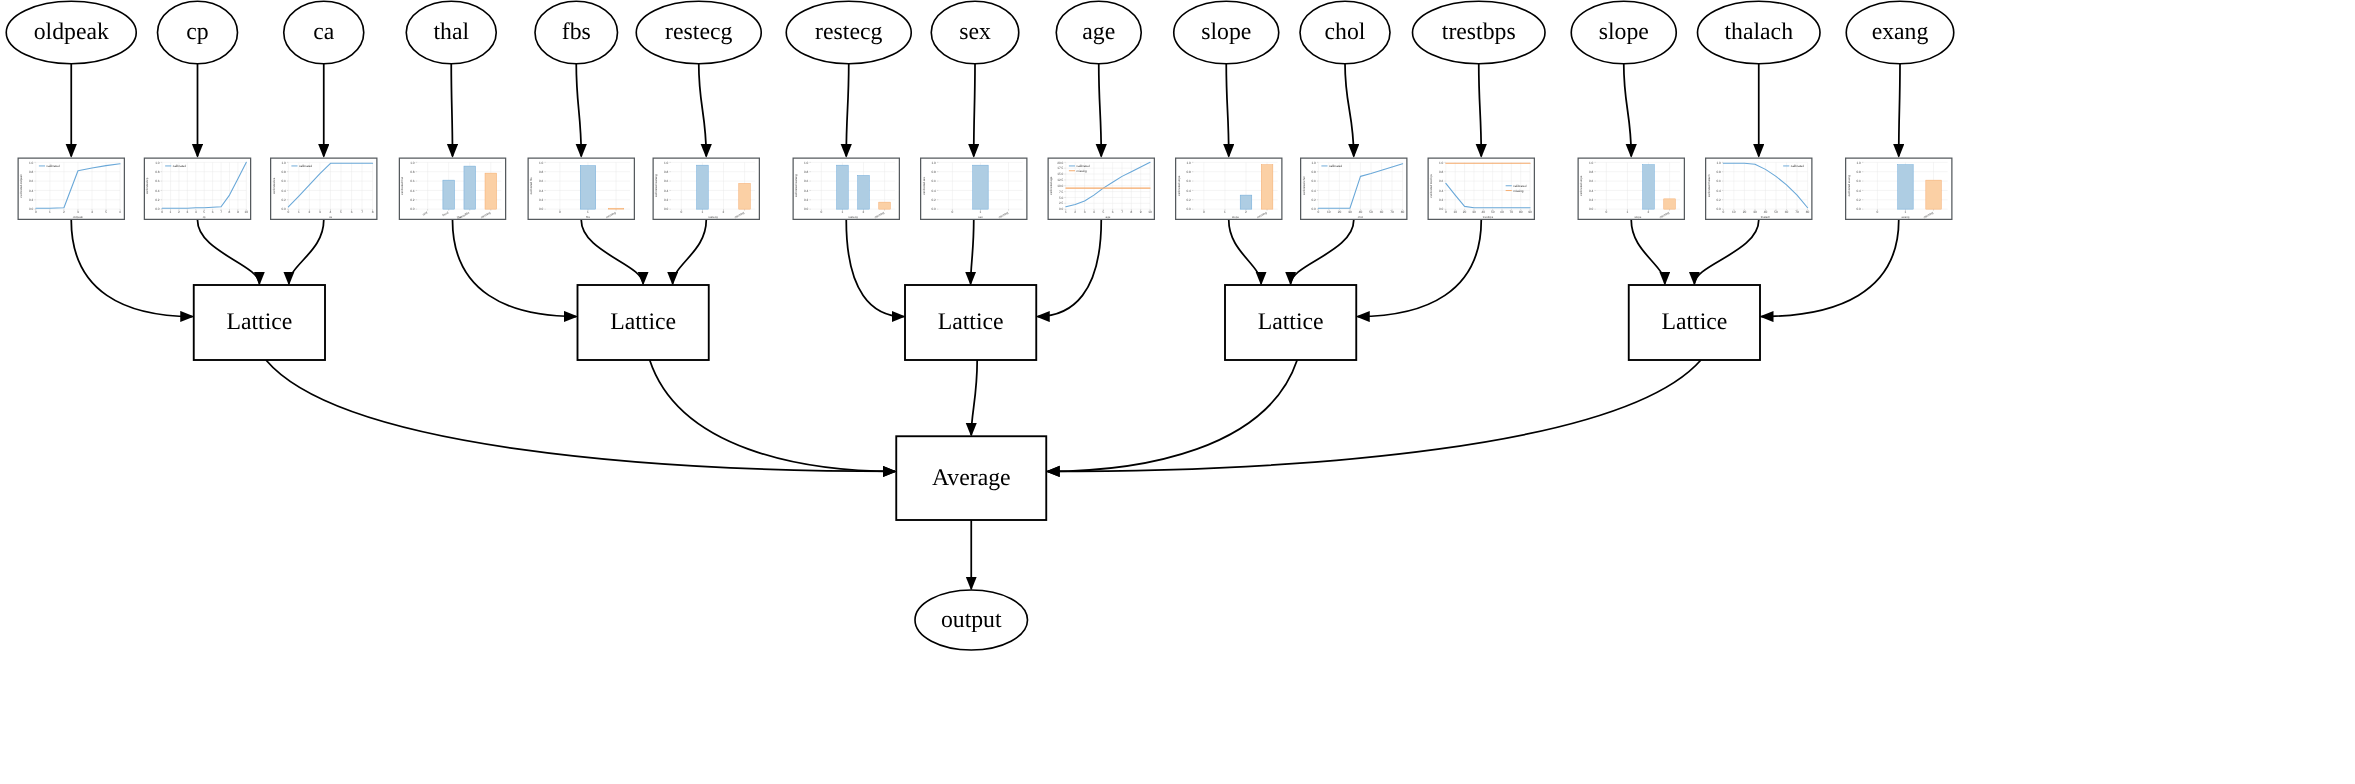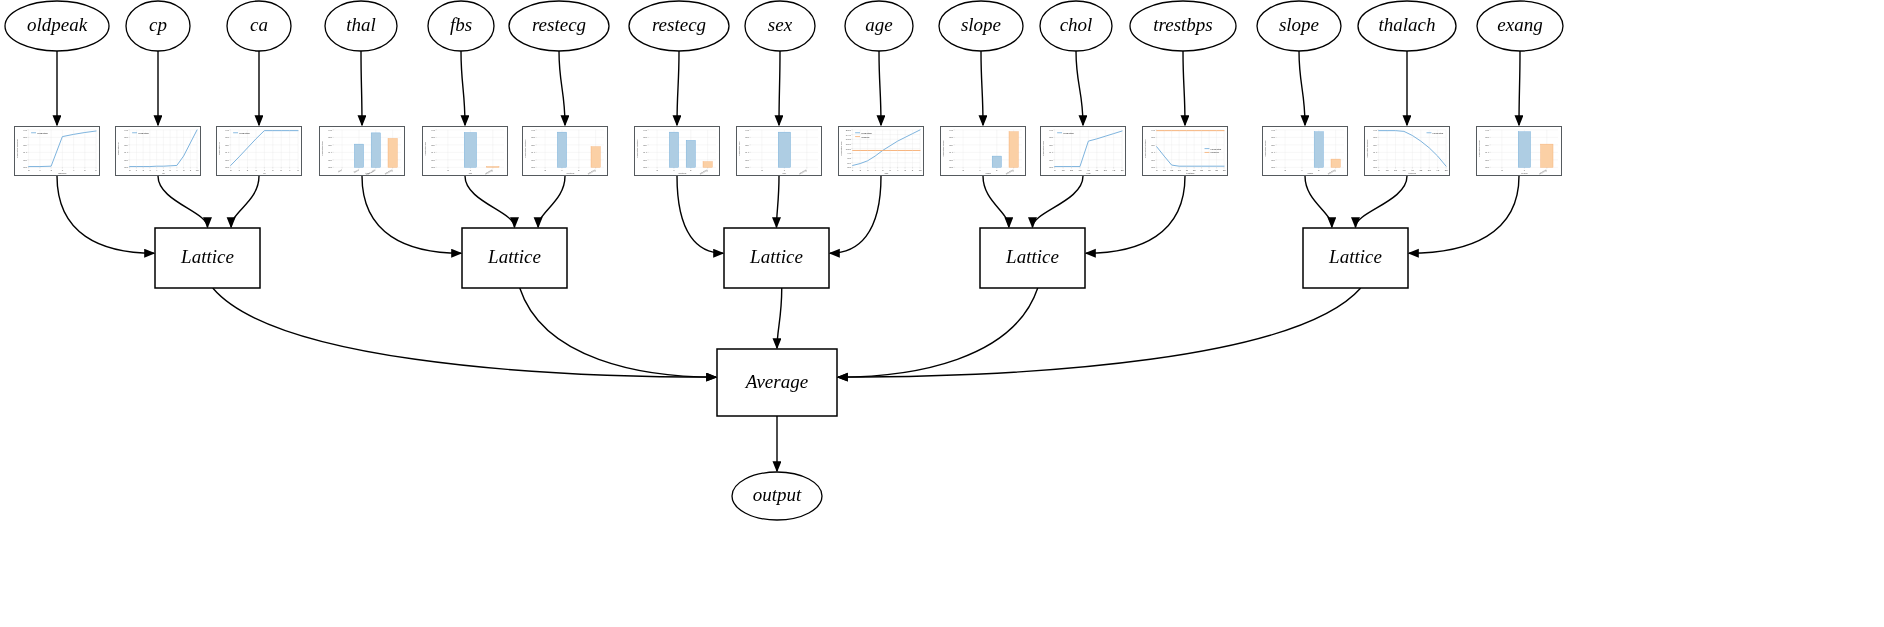--- a/index.html
+++ b/index.html
@@ -1,17 +1,17 @@
 <!DOCTYPE html>
 <html><head>
 <meta charset="utf-8">
 <style>
   html,body{margin:0;padding:0;background:#ffffff;}
   body{width:1884px;height:627px;overflow:hidden;font-family:"Liberation Serif",serif;}
-  #stage{position:relative;width:1884px;height:538px;background:#fff;font-style:italic;}
+  #stage{position:relative;width:1884px;height:538px;background:#fff;}
   svg.layer{position:absolute;left:0;top:0;width:1884px;height:627px;overflow:visible;}
   .node-ellipse{fill:#ffffff;stroke:#000000;stroke-width:1.3;}
   .node-rect{fill:#ffffff;stroke:#000000;stroke-width:1.5;}
   .node-label{font-family:"Liberation Serif",serif;fill:#000;text-anchor:middle;dominant-baseline:middle;}
   .ell-label{font-size:19px;}
   .box-label{font-size:19px;}
   .edge{fill:none;stroke:#000000;stroke-width:1.4;}
   .plotbox{position:absolute;background:#ffffff;border:1.3px solid #555a5e;box-sizing:border-box;}
   .plot-svg{display:block;width:100%;height:100%;}
 </style>

